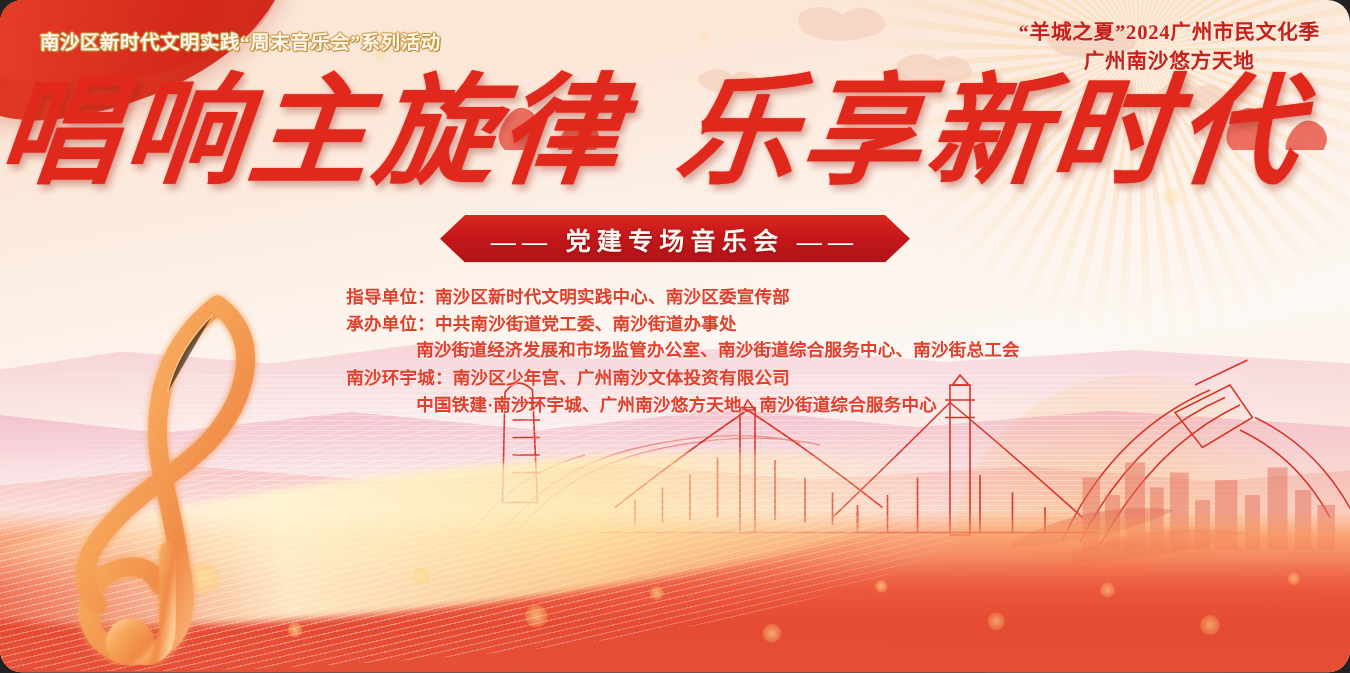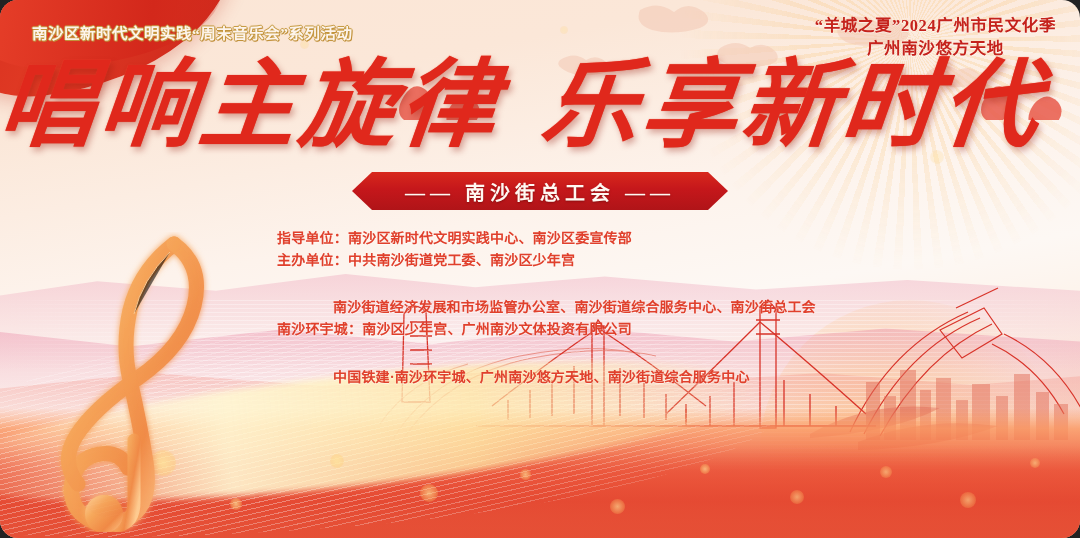--- a/index.html
+++ b/index.html
@@ -111,21 +111,21 @@
     display:flex;align-items:center;justify-content:center;
   }
   .ribbon span{
     color:#fff8f2;font-size:20px;font-weight:bold;letter-spacing:5px;white-space:nowrap;
     text-shadow:0 1px 2px rgba(90,10,8,.5);
   }
   
   .credits{position:absolute;left:277px;top:228px;line-height:1.55;}
   .credits .row{font-size:14px;color:#e0402c;font-weight:bold;white-space:nowrap;letter-spacing:.2px;
     text-shadow:0 1px 0 rgba(255,255,255,.5);}
-  .credits .row.indent{padding-left:56px;margin-top:26px;}
+  .credits .row.indent{padding-left:56px;}
 </style>
 </head>
 <body>
 
 <div id="stage">
 
   <div class="layer">
     <div class="sunburst"></div>
     <div class="glowcircle"></div>
 
@@ -262,24 +262,24 @@
   <div class="top-right-block">
     <div>“羊城之夏”2024广州市民文化季</div>
     <div>广州南沙悠方天地</div>
   </div>
 
   <div class="maintitle">
     <span>唱响主旋律</span><span class="gap"></span><span>乐享新时代</span>
   </div>
 
   <div class="ribbon">
-    <span>—— 南沙街总工会 ——</span>
+    <span>—— 党建专场音乐会 ——</span>
   </div>
 
   <div class="credits" id="credits">
       <div class="row">指导单位：南沙区新时代文明实践中心、南沙区委宣传部</div>
-      <div class="row">主办单位：中共南沙街道党工委、南沙区少年宫</div>
+      <div class="row">承办单位：中共南沙街道党工委、南沙街道办事处</div>
       <div class="row indent">南沙街道经济发展和市场监管办公室、南沙街道综合服务中心、南沙街总工会</div>
       <div class="row">南沙环宇城：南沙区少年宫、广州南沙文体投资有限公司</div>
       <div class="row indent">中国铁建·南沙环宇城、广州南沙悠方天地、南沙街道综合服务中心</div>
     </div>
 
 </div>
 
 </body></html>

